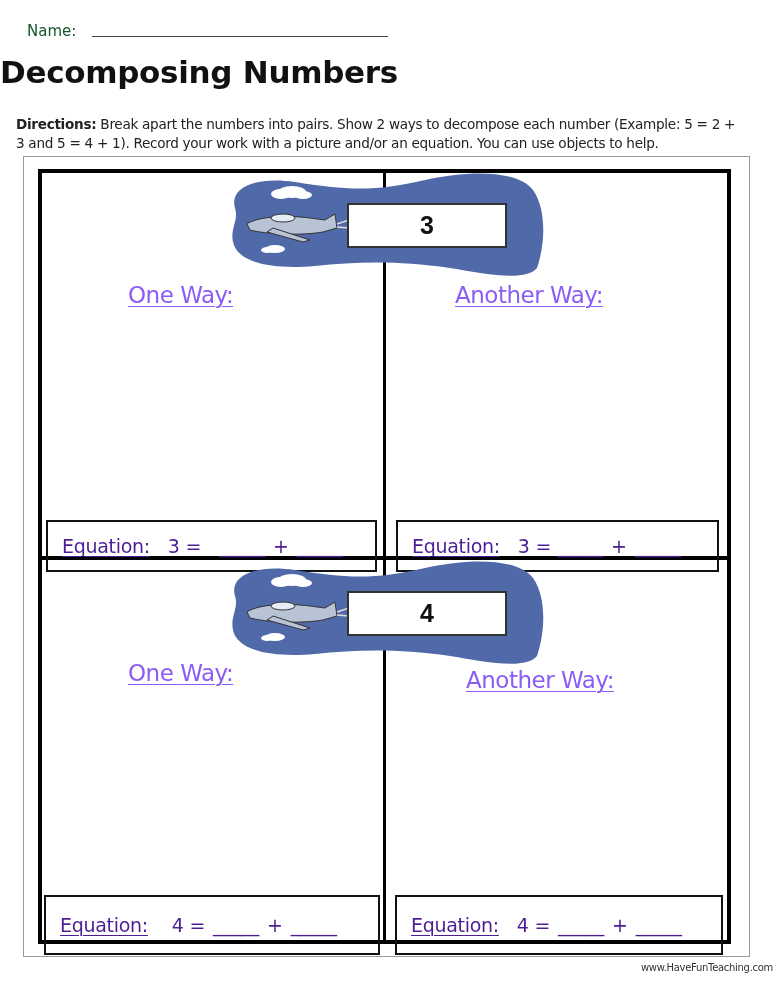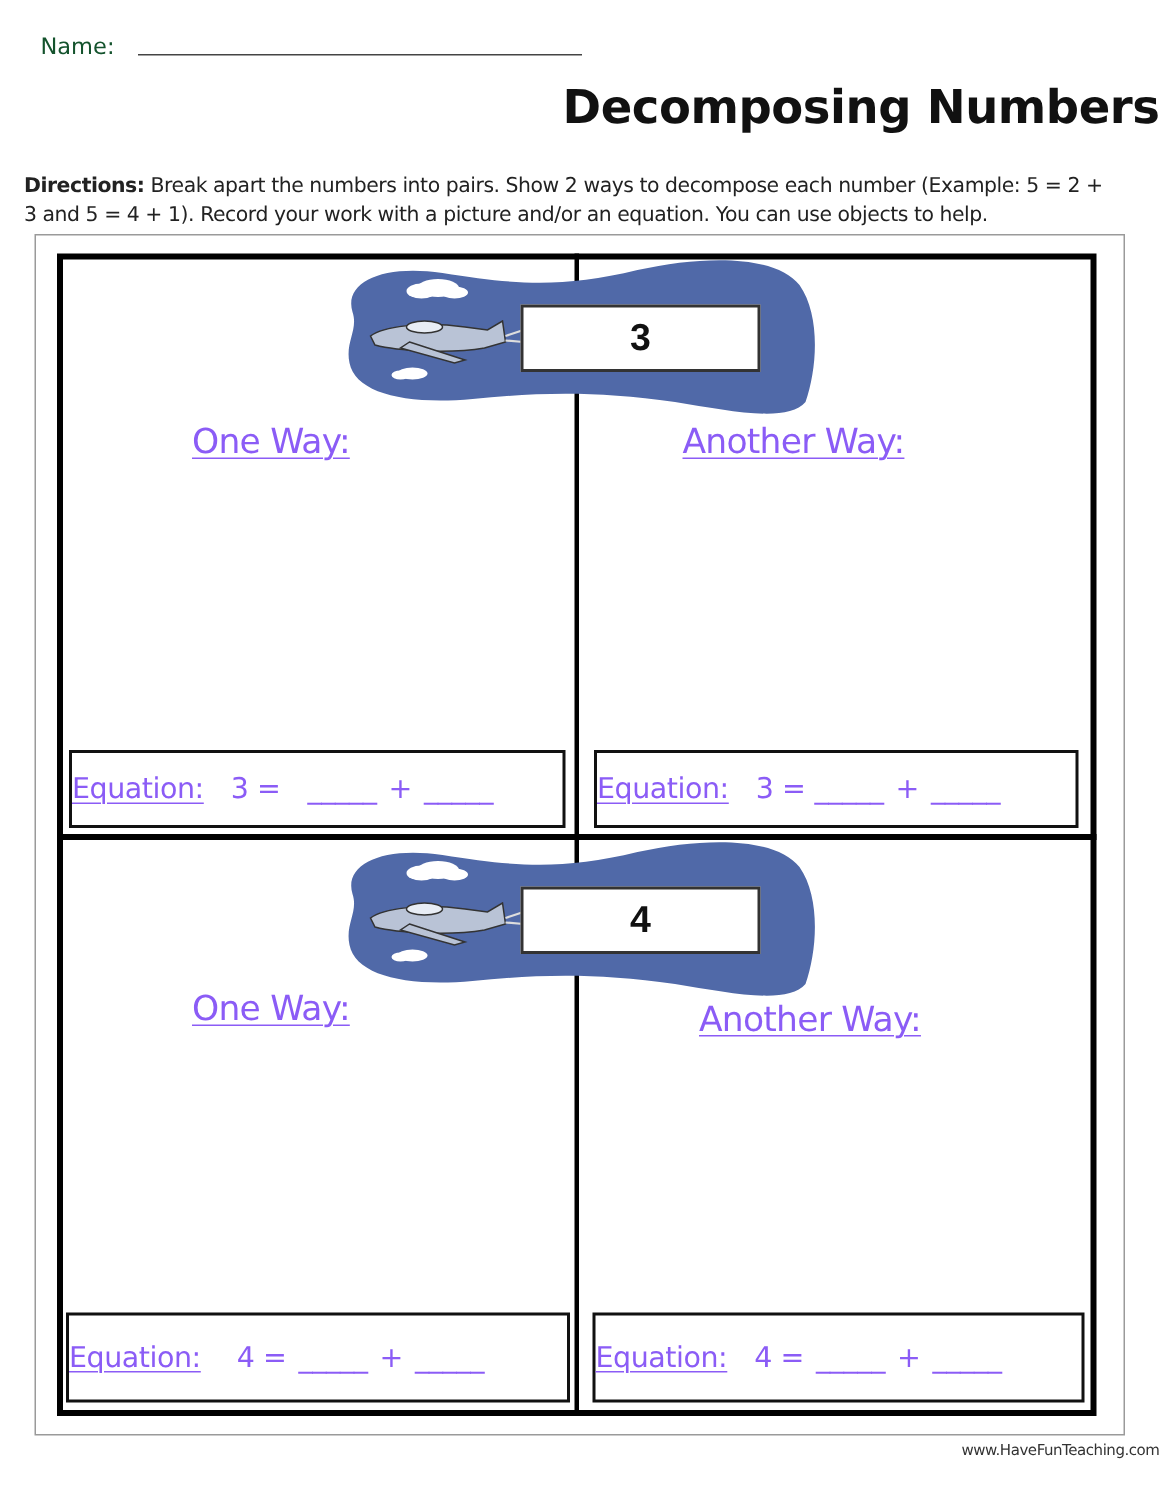--- a/index.html
+++ b/index.html
@@ -3,21 +3,21 @@
   <meta charset="utf-8">
   <style>
     * { box-sizing: border-box; margin: 0; padding: 0; }
     html, body { width: 773px; height: 1000px; background: #ffffff; overflow: hidden; }
     body { position: relative; font-family: "DejaVu Sans", "Liberation Sans", sans-serif; color: #111; }
 
     .name-row { position: absolute; left: 27px; top: 22px; display: flex; align-items: flex-end; }
     .name-label { font-size: 15px; color: #14532d; }
     .name-line { width: 296px; height: 1px; background: #444; margin-left: 16px; margin-bottom: 3px; }
 
-    .title { position: absolute; left: 0; width: 773px; top: 54px; text-align: right;
+    .title { position: absolute; left: 0; width: 773px; top: 54px; text-align: left;
              font-size: 31px; font-weight: bold; letter-spacing: -0.3px; color: #111; }
 
     .directions { position: absolute; left: 16px; top: 115px; width: 725px;
                   font-size: 13.6px; line-height: 19px; color: #222; letter-spacing: -0.3px; }
     .directions b { font-weight: bold; }
 
     .outer-frame { position: absolute; left: 23px; top: 156px; width: 727px; height: 801px;
                    border: 1px solid #9a9a9a; }
     .inner-frame { position: absolute; left: 38px; top: 169px; width: 693px; height: 775px;
                    border: 4px solid #000; }
@@ -28,21 +28,21 @@
     .banner svg { position: absolute; left: 0; top: 0; }
     .banner-number-box { position: absolute; left: 122px; top: 33px; width: 160px; height: 45px;
                          background: #fff; border: 2px solid #333; display: flex;
                          align-items: center; justify-content: center;
                          font-family: "Liberation Sans", sans-serif; font-weight: bold; font-size: 25px; color: #111; }
 
     .way-heading { position: absolute; font-size: 23px; text-decoration: underline;
                    text-underline-offset: 3px; text-decoration-thickness: 1px; color: #8b5cf6; letter-spacing: -0.5px; }
 
     .eq-box { position: absolute; height: 52px; border: 2px solid #111; display: flex; align-items: center;
-              font-size: 19px; color: #8b5cf6; letter-spacing: -0.3px; }
+              padding-left: 14px; font-size: 19px; color: #4c1d95; letter-spacing: -0.3px; margin-top: 20px; }
     .eq-label { text-decoration: underline; text-underline-offset: 3px; text-decoration-thickness: 1px; }
     .eq-gap { display: inline-block; width: 18px; }
     .eq-blank { display: inline-block; text-align: center; }
 
     .footer { position: absolute; left: 0; width: 773px; top: 962px; text-align: right;
               font-size: 10px; color: #333; letter-spacing: -0.3px; }
   </style>
 </head>
 <body>
 

